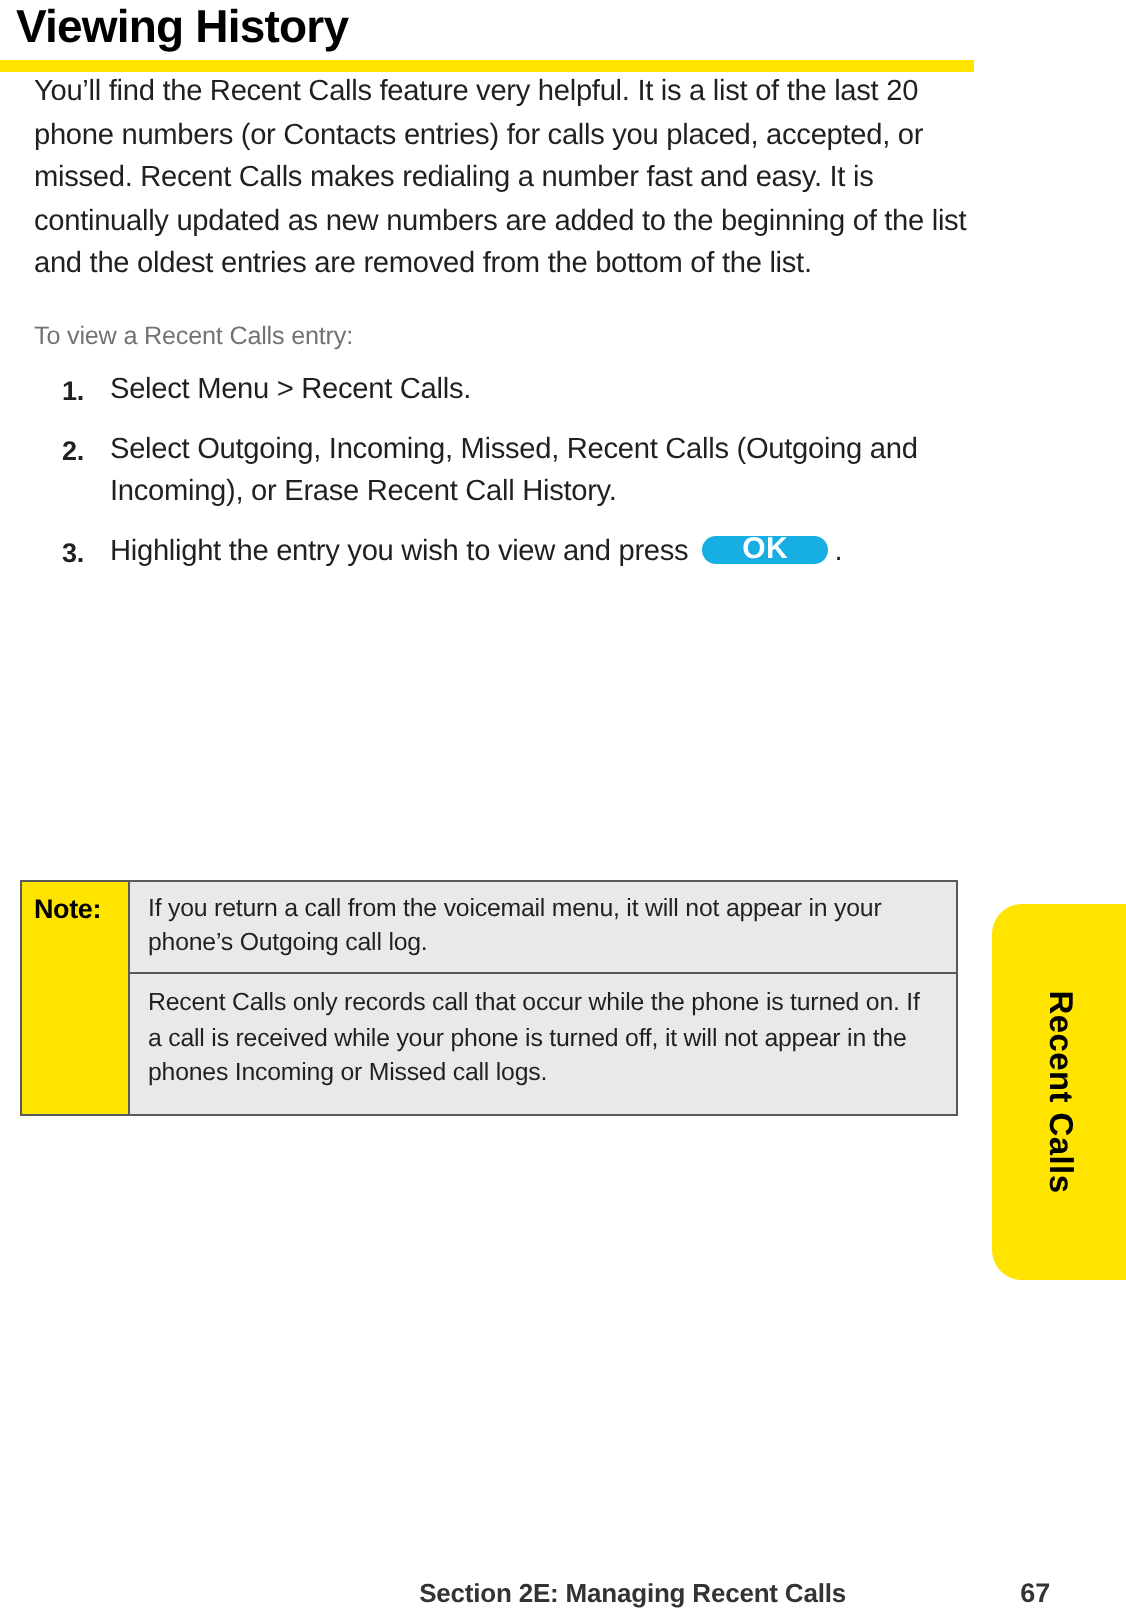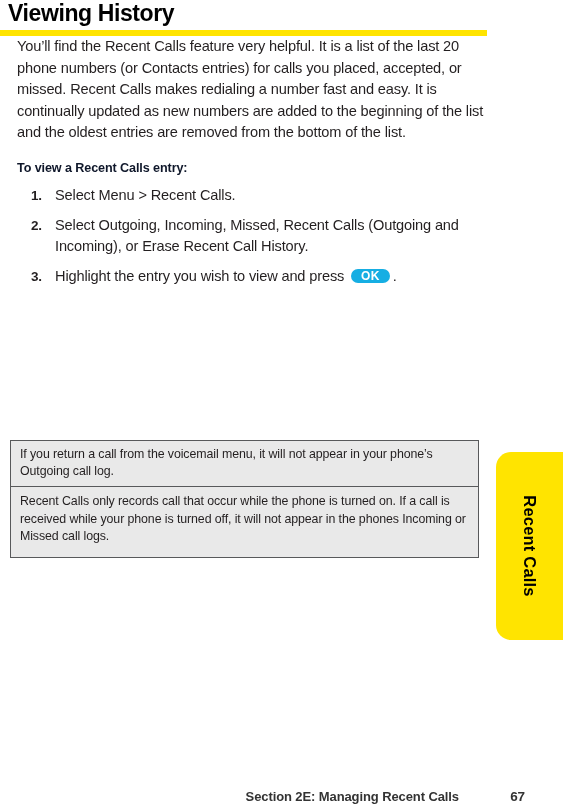--- a/index.html
+++ b/index.html
@@ -54,23 +54,23 @@
     margin: 0 0 17px 0;
     font-size: 14.6px;
     line-height: 21.5px;
     letter-spacing: -0.15px;
     color: #231f20;
   }
 
   .proc-head {
     margin: 4px 0 10px 0;
     font-size: 12.6px;
-    font-weight: bold;
+    font-weight: normal;
     letter-spacing: -0.1px;
-    color: #0f172a;
+    color: #737373;
   }
 
   ol.steps {
     margin: 0;
     padding: 0;
     list-style: none;
   }
   ol.steps li {
     position: relative;
     padding-left: 38px;
@@ -87,26 +87,26 @@
     font-size: 13.5px;
   }
   .b { font-weight: normal; }
 
   
   .okkey {
     display: inline-block;
     vertical-align: 1px;
     background: #16aee3;
     color: #ffffff;
-    font-size: 12px;
+    font-size: 15px;
     font-weight: bold;
     letter-spacing: 0.3px;
     line-height: 14px;
     height: 14px;
-    padding: 0 10px;
+    padding: 0 20px;
     border-radius: 8px;
     margin: 0 3px;
     text-align: center;
   }
 
   
   .note-box {
     position: absolute;
     left: 10px;
     top: 440px;
@@ -183,20 +183,21 @@
     left: 0;
     top: 789px;
     width: 525px;
     display: flex;
     align-items: baseline;
     justify-content: flex-end;
     font-size: 13px;
     font-weight: bold;
     letter-spacing: -0.1px;
     color: #333333;
+    gap: 36px;
   }
   .footer .sect {
     white-space: nowrap;
   }
   .footer .pgnum {
     width: 66px;
     text-align: right;
     font-size: 13.5px;
   }
 </style>
@@ -225,20 +226,23 @@
       </li>
 
       <li>
         <span class="num">3.</span><span>Highlight the entry you wish to view and press </span><span class="okkey">OK</span><span>.</span>
       </li>
 
     </ol>
   </div>
 
   <div class="note-box">
+    <div class="note-label-cell">
+      <span class="lbl">Note:</span>
+    </div>
     <div class="note-body-cell">
       <div class="note-para">If you return a call from the voicemail menu, it will not appear in your phone’s Outgoing call log.</div>
       <div class="note-para">Recent Calls only records call that occur while the phone is turned on. If a call is received while your phone is turned off, it will not appear in the phones Incoming or Missed call logs.</div>
     </div>
   </div>
 
   <div class="side-tab">
     <div class="tab-text">Recent Calls</div>
   </div>
 

